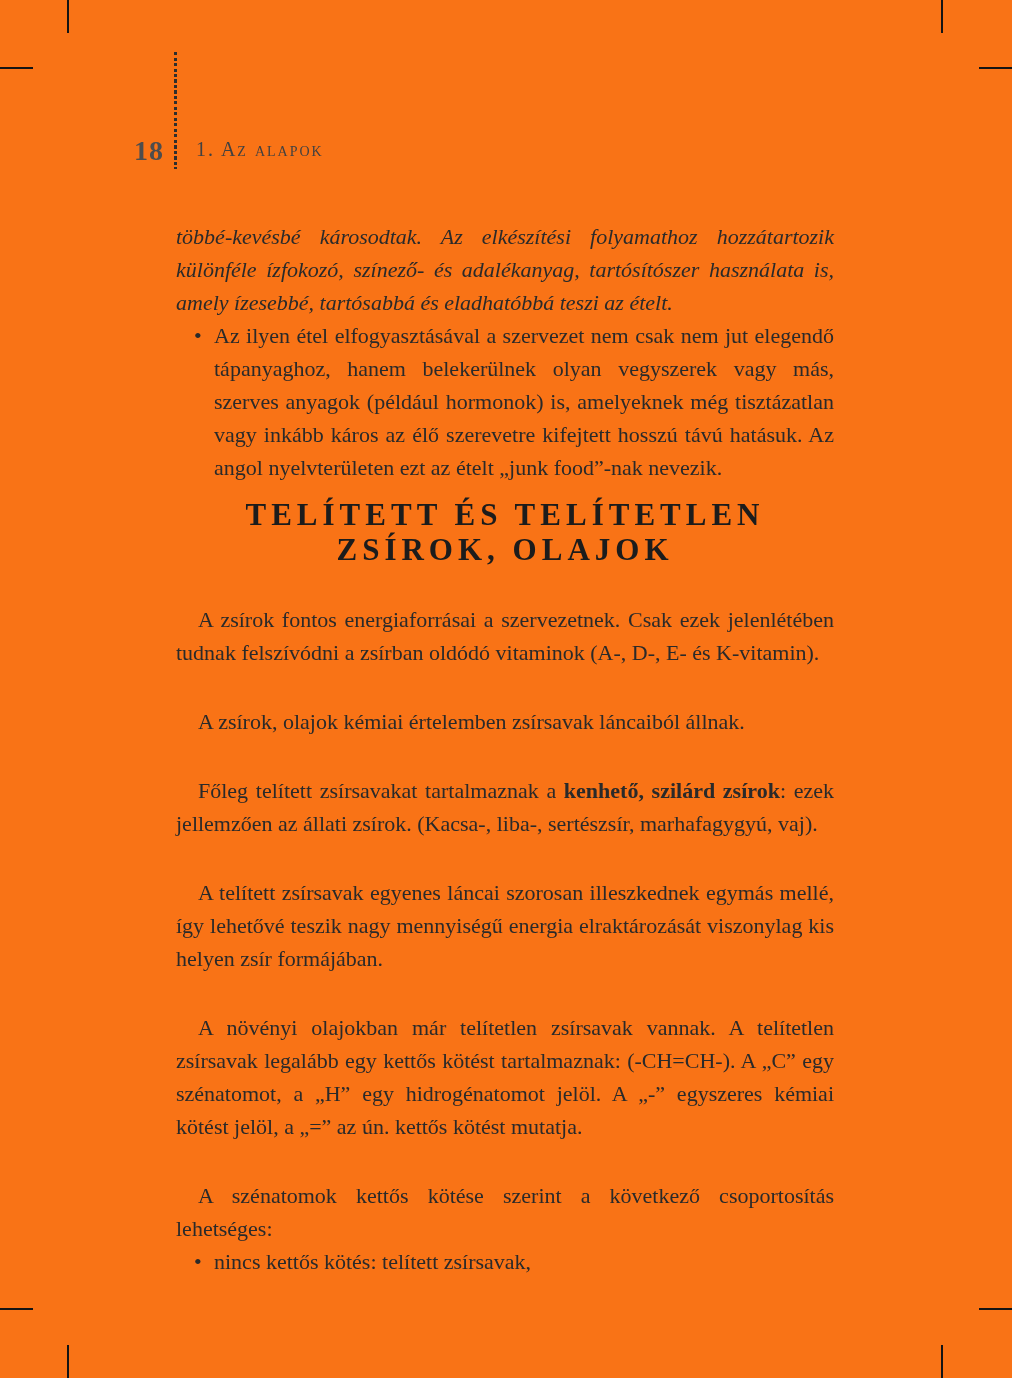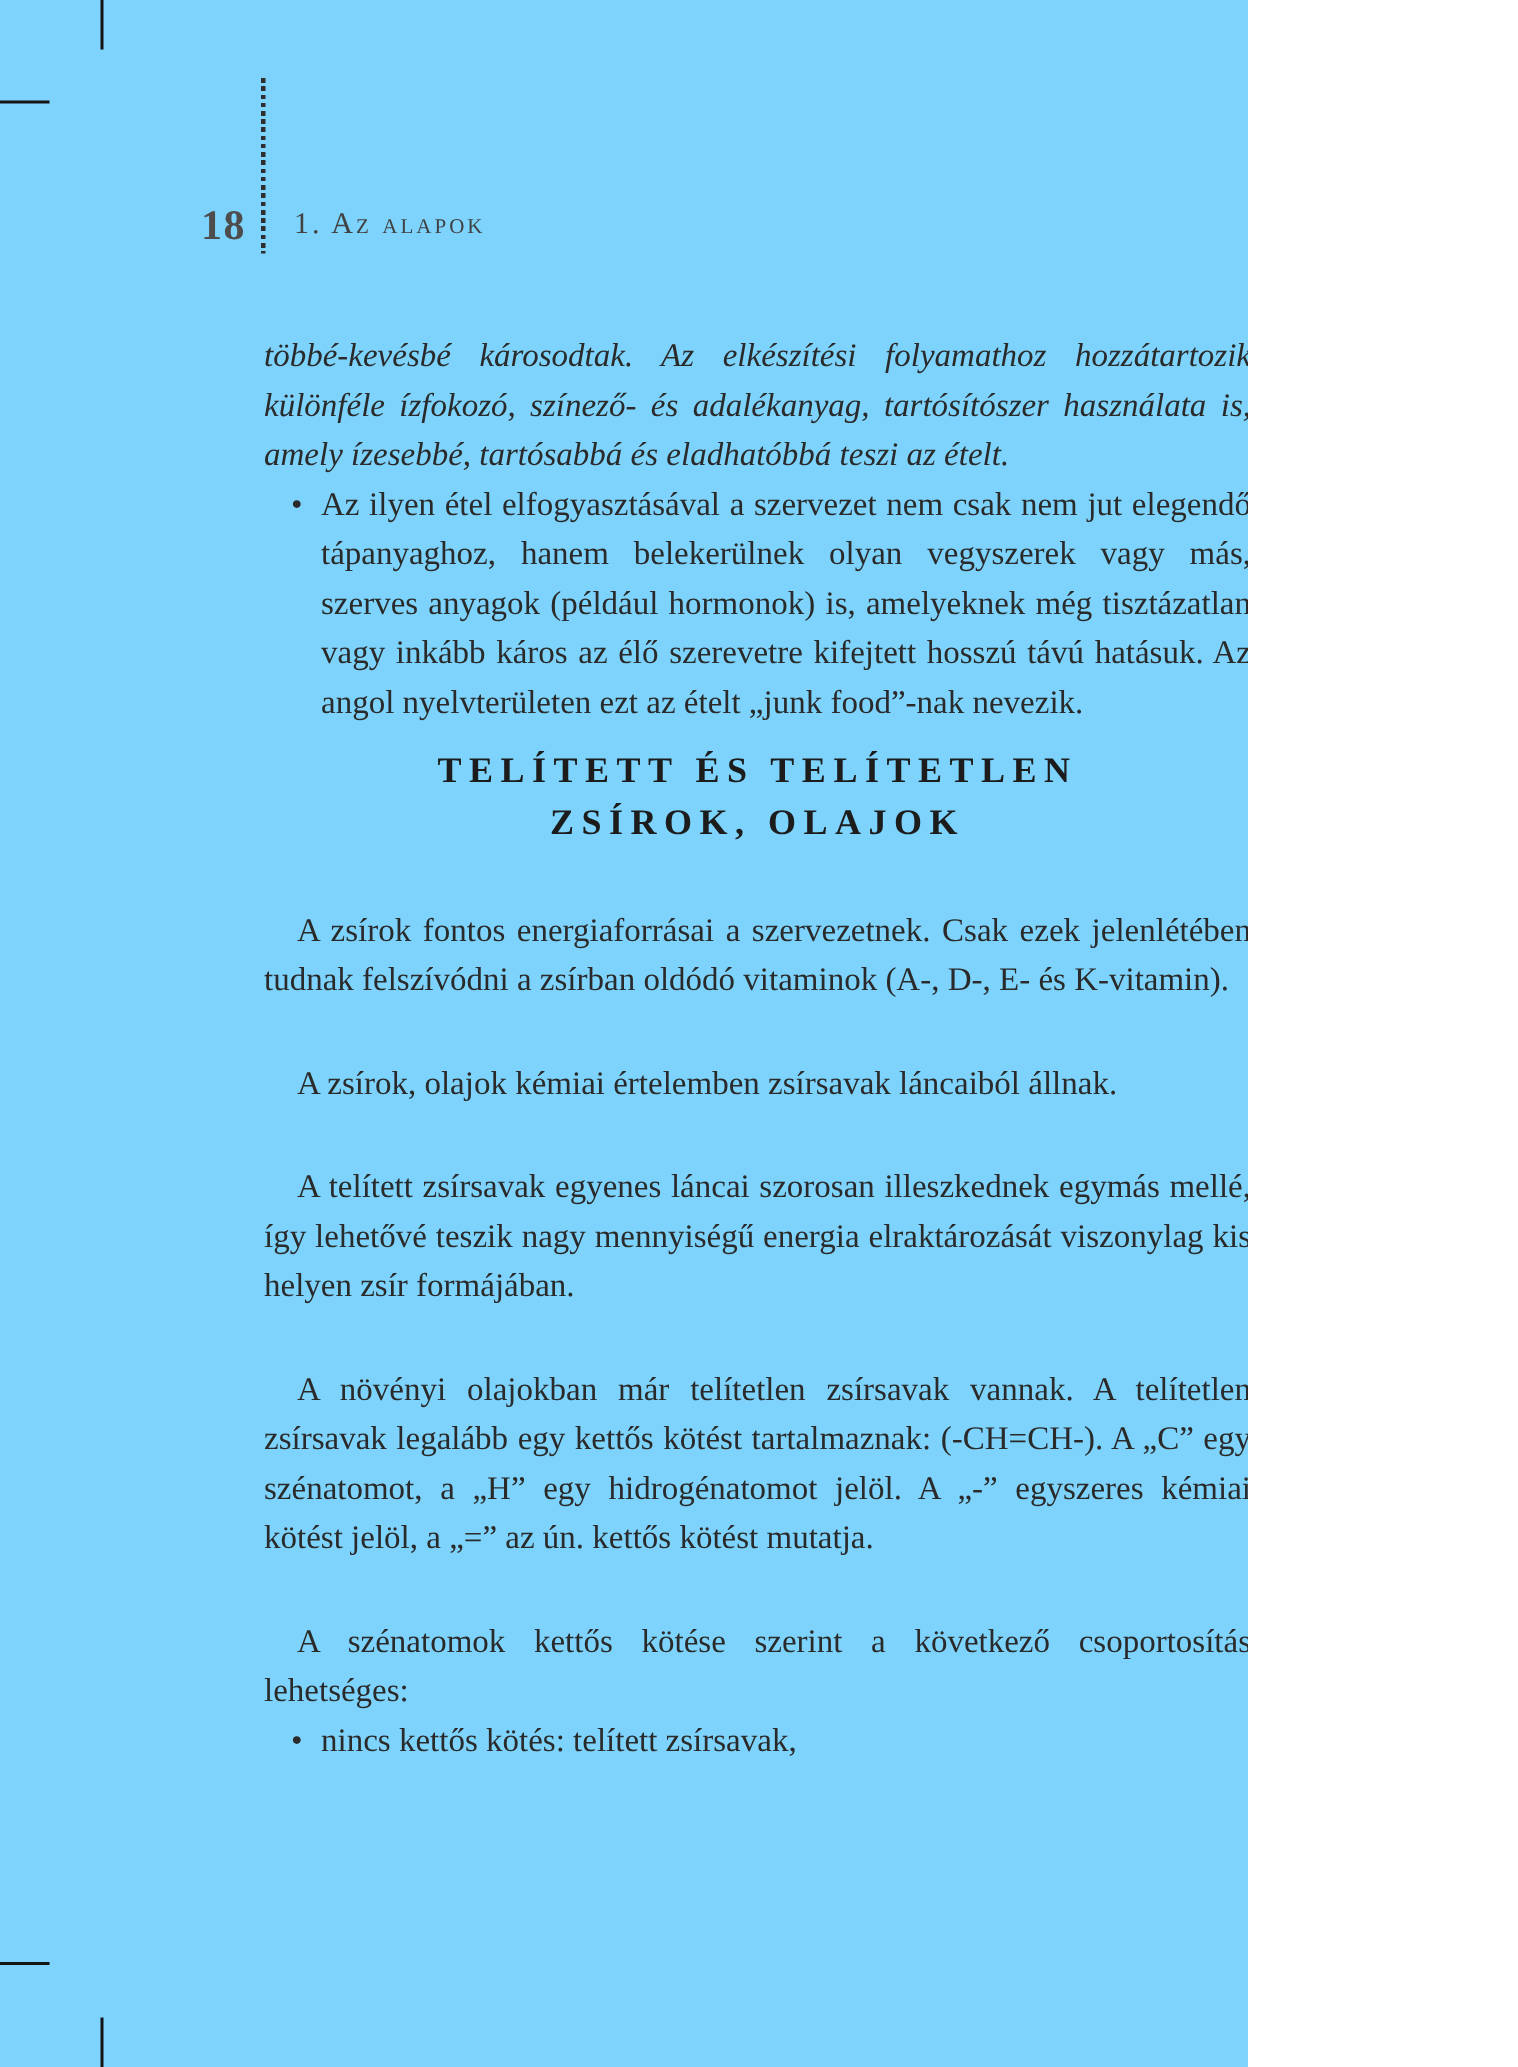--- a/index.html
+++ b/index.html
@@ -1,17 +1,17 @@
 <!DOCTYPE html>
 <html><head>
 <meta charset="utf-8">
 <style>
   html, body { margin:0; padding:0; background:#ffffff; }
   .page {
-    position:relative; width:832px; height:1378px; background:#7dd3fc;
+    position:relative; width:1012px; height:1378px; background:#f97316;
     overflow:hidden;
     font-family:"Liberation Serif","DejaVu Serif",serif;
     color:#2a2a2a;
   }
   
   .mark { position:absolute; background:#141414; }
 
   
   .pagenum {
     position:absolute; left:118px; top:135px; width:46px;
@@ -34,21 +34,21 @@
     position:absolute; left:176px; top:220px; width:658px;
     font-size:22px; line-height:33px;
     text-align:justify; hyphens:manual; -webkit-hyphens:manual;
   }
   .para { text-indent:22px;margin-top:36px; }
   .hang { text-indent:0;font-style:italic; }
   .bullet-item { position:relative; margin-left:38px; text-indent:0; }
   .bullet-item .bullet { position:absolute; left:-20px; top:0; }
   .heading {
     text-align:center; text-align-last:center; text-indent:0;
-    font-weight:bold; font-size:24px; line-height:35px;
+    font-weight:bold; font-size:31px; line-height:35px;
     letter-spacing:5px; color:#1c1c1c;
     margin:13px 0 7px 0;
   }
   b { font-weight:bold; }
 </style>
 </head>
 <body>
 
 <div class="page">
 
@@ -67,19 +67,20 @@
 
   <div class="content" id="content">
       <div class="hang"><span>többé-kevésbé károsodtak. Az elkészítési folyamathoz hozzátar­tozik különféle ízfokozó, színező- és adalékanyag, tartósítószer használata is, amely ízesebbé, tartósabbá és eladhatóbbá teszi az ételt.</span></div>
       <div class="bullet-item"><span class="bullet">•</span><span>Az ilyen étel elfogyasztásával a szervezet nem csak nem jut elegendő tápanyaghoz, hanem belekerülnek olyan vegyszerek vagy más, szerves anyagok (például hormonok) is, amelyeknek még tisztázatlan vagy inkább káros az élő szerevetre kifejtett hosszú távú hatásuk. Az angol nyelvterületen ezt az ételt „junk food”-nak nevezik.</span></div>
       <div class="heading">
         <div>TELÍTETT ÉS TELÍTETLEN</div>
         <div>ZSÍROK, OLAJOK</div>
       </div>
       <div class="para"><span>A zsírok fontos energiaforrásai a szervezetnek. Csak ezek jelenlé­tében tudnak felszívódni a zsírban oldódó vitaminok (A-, D-, E- és K-vitamin).</span></div>
       <div class="para"><span>A zsírok, olajok kémiai értelemben zsírsavak láncaiból állnak.</span></div>
+      <div class="para"><span>Főleg telített zsírsavakat tartalmaznak a </span><b>kenhető, szilárd zsírok</b><span>: ezek jellemzően az állati zsírok. (Kacsa-, liba-, sertészsír, marhafagy­gyú, vaj).</span></div>
       <div class="para"><span>A telített zsírsavak egyenes láncai szorosan illeszkednek egymás mellé, így lehetővé teszik nagy mennyiségű energia elraktározását viszonylag kis helyen zsír formájában.</span></div>
       <div class="para"><span>A növényi olajokban már telítetlen zsírsavak vannak. A telítetlen zsírsavak legalább egy kettős kötést tartalmaznak: (-CH=CH-). A „C” egy szénatomot, a „H” egy hidrogénatomot jelöl. A „-” egyszeres kémiai kötést jelöl, a „=” az ún. kettős kötést mutatja.</span></div>
       <div class="para"><span>A szénatomok kettős kötése szerint a következő csoportosítás lehetséges:</span></div>
       <div class="bullet-item"><span class="bullet">•</span><span>nincs kettős kötés: telített zsírsavak,</span></div>
     </div>
 
 </div>
 
 </body></html>

